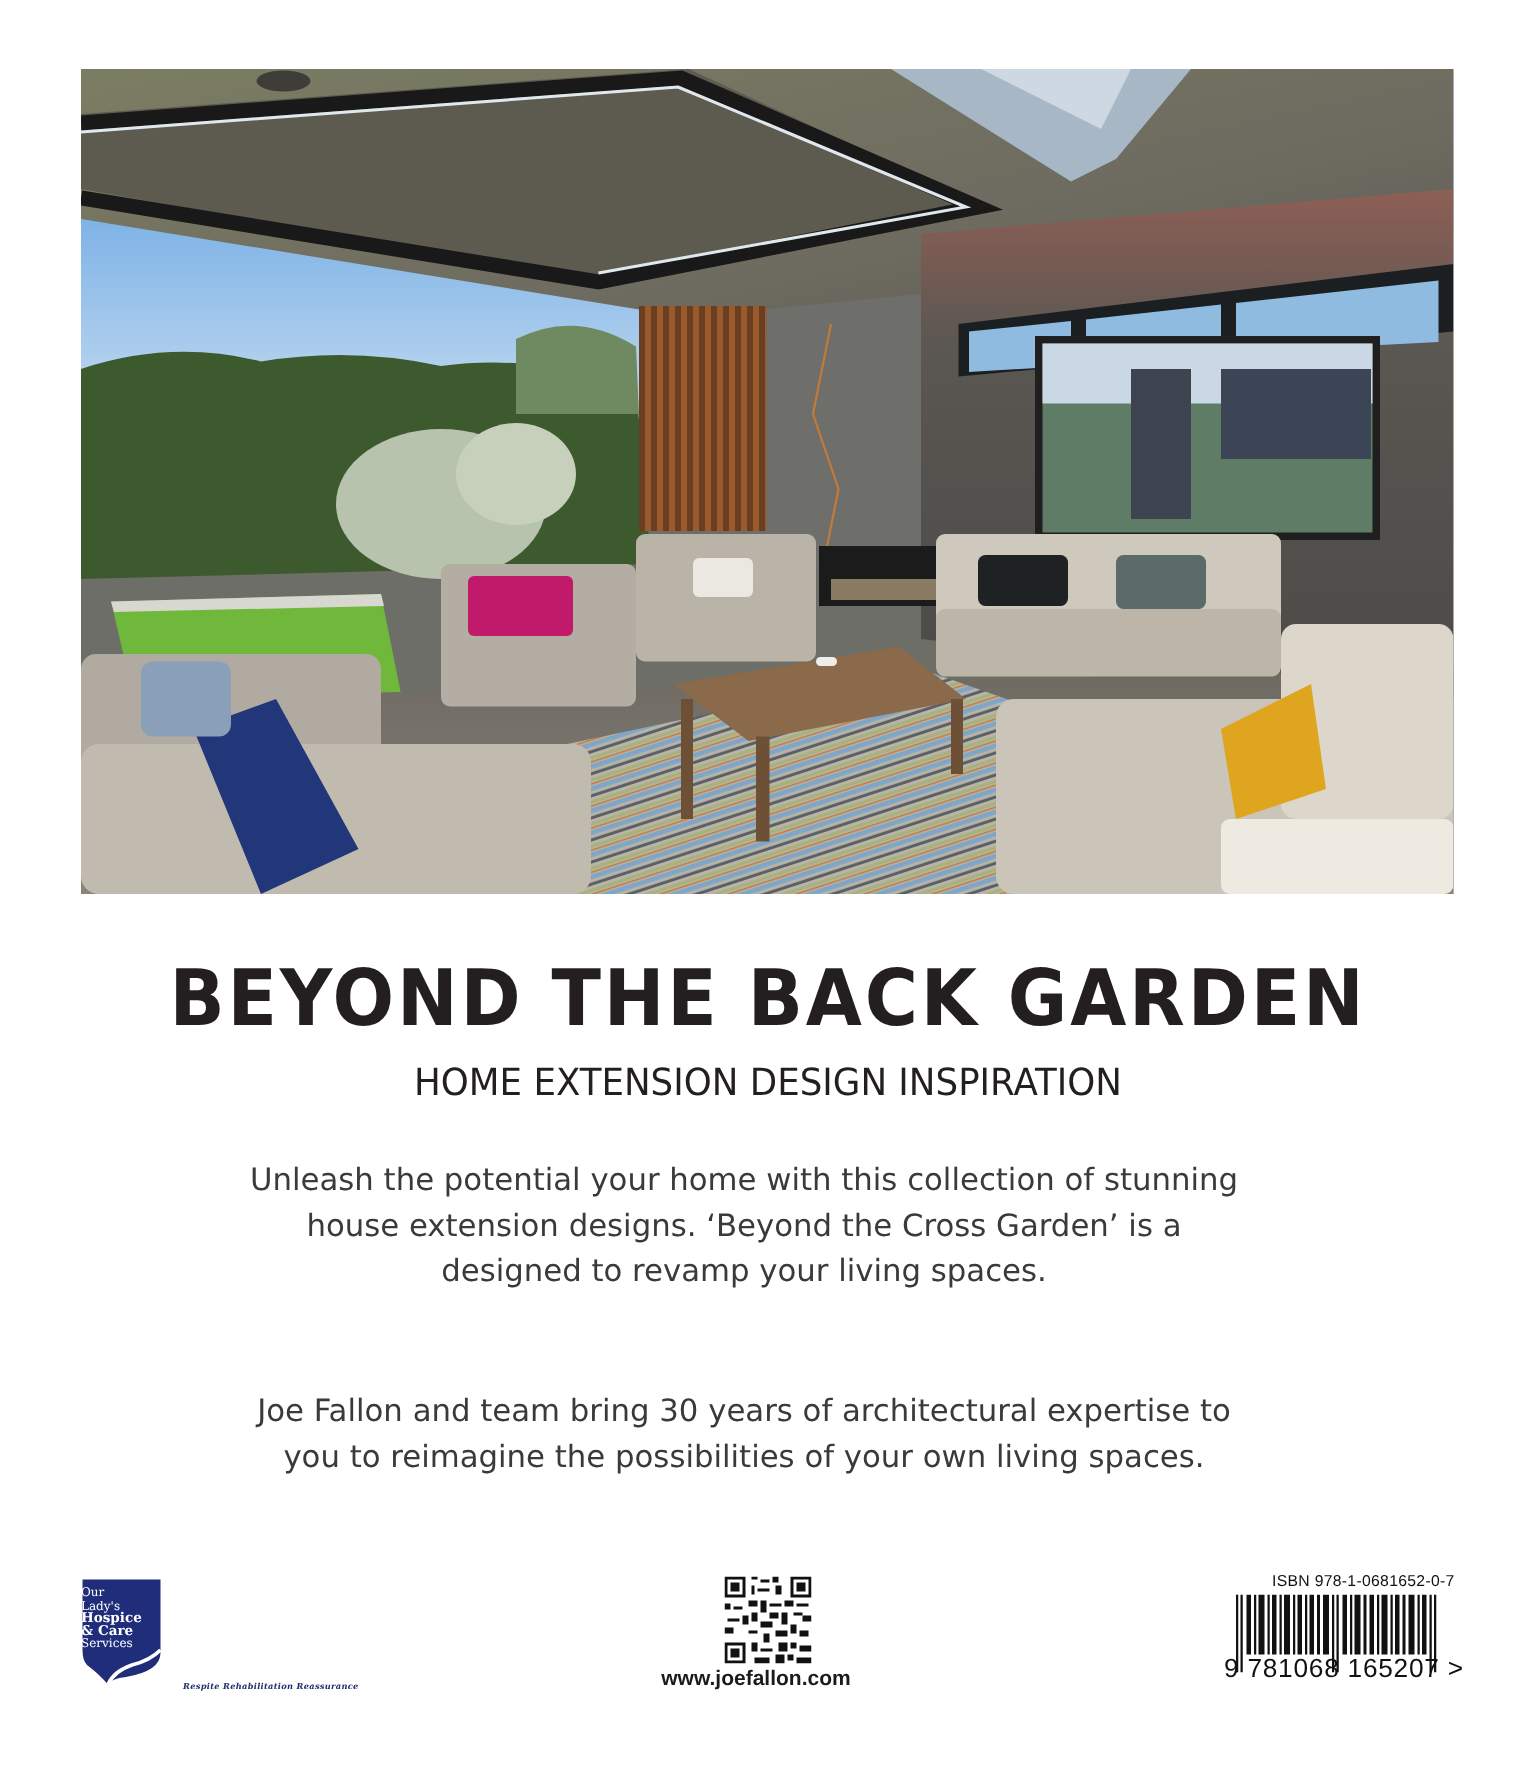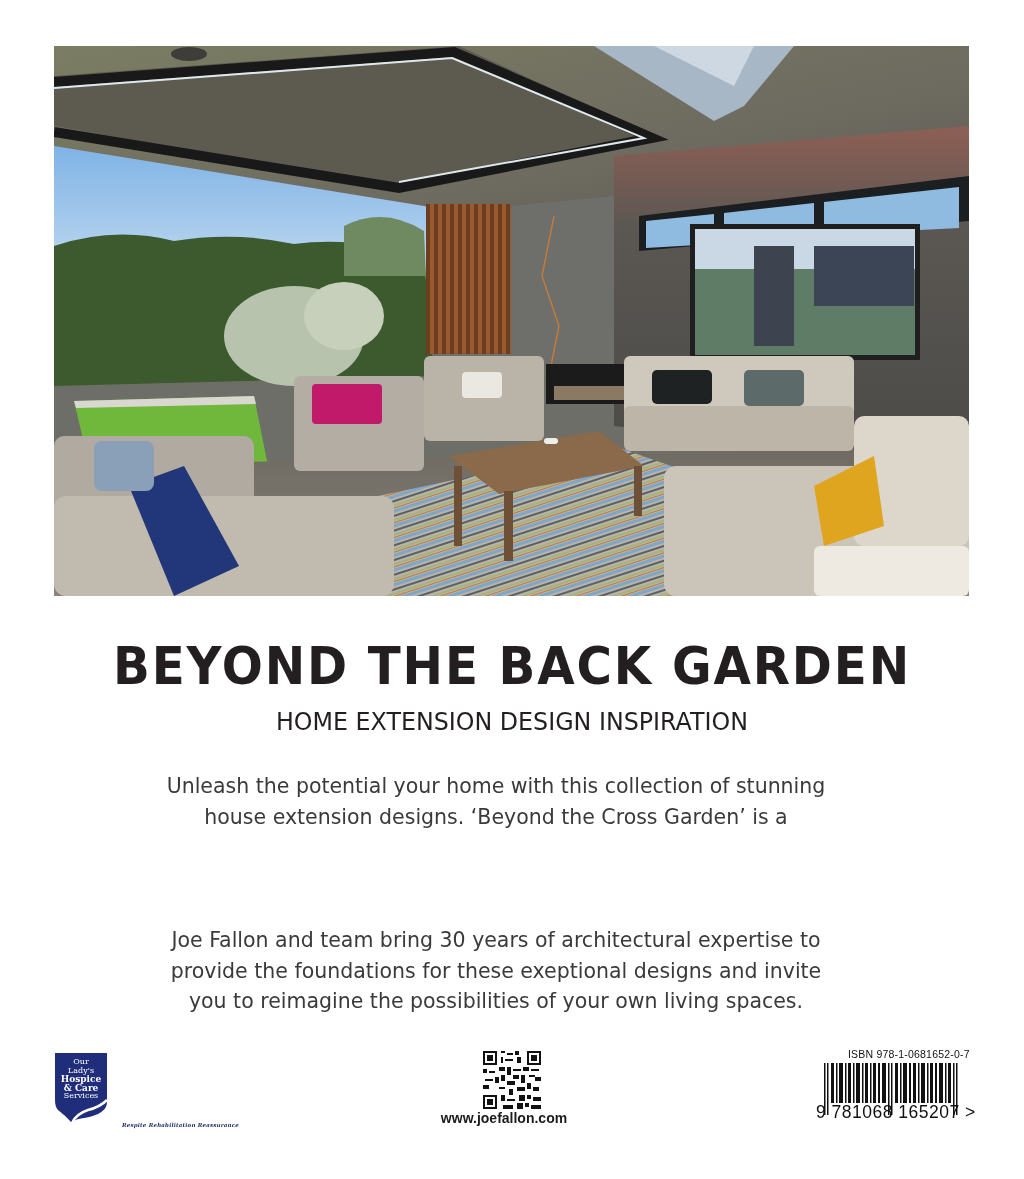--- a/index.html
+++ b/index.html
@@ -33,21 +33,21 @@
     .blurb-2 { top: 925px; }
     .blurb span { display: block; white-space: nowrap; }
 
     .footer { position: absolute; left: 0; top: 1040px; width: 1024px; height: 100px; }
 
     .hospice-logo { position: absolute; left: 54px; top: 8px; width: 210px; height: 86px; }
     .shield {
       position: absolute; left: 0; top: 4px; width: 54px; height: 72px;
     }
     .shield-text {
-      position: absolute; left: 0; top: 10px; width: 54px; text-align: center;
+      position: absolute; left: 0; top: 10px; width: 54px; text-align: left;
       font-family: "DejaVu Serif", serif; color: #ffffff; font-size: 8px; line-height: 8.5px;
     }
     .shield-text b { font-size: 9px; display: block; }
     .shield-text span { display: block; }
     .locations { position: absolute; left: 68px; top: 8px; font-family: "DejaVu Serif", serif; font-size: 17.5px; line-height: 20px; }
     .loc-1 { color: #7a7a7a; display: block; }
     .loc-2 { color: #7fa3c4; display: block; }
     .loc-3 { color: #c0617a; display: block; }
     .tagline {
       position: absolute; left: 68px; top: 74px; font-family: "DejaVu Serif", serif;
@@ -182,24 +182,24 @@
     <rect x="760" y="500" width="155" height="50" rx="6" fill="#eeeae2"></rect>
   </svg>
 </div>
 
 <h1 class="title">BEYOND THE BACK GARDEN</h1>
 <h2 class="subtitle">HOME EXTENSION DESIGN INSPIRATION</h2>
 
 <p class="blurb blurb-1">
   <span>Unleash the potential your home with this collection of stunning</span>
   <span>house extension designs. ‘Beyond the Cross Garden’ is a</span>
+  <span>designed to revamp your living spaces.</span>
 </p>
 <p class="blurb blurb-2">
   <span>Joe Fallon and team bring 30 years of architectural expertise to</span>
-  <span>provide the foundations for these exeptional designs and invite</span>
   <span>you to reimagine the possibilities of your own living spaces.</span>
 </p>
 
 <div class="footer">
 
   <div class="hospice-logo">
     <svg class="shield" viewBox="0 0 54 72">
       <path d="M1 1 H53 V50 Q53 62 30 66 Q20 67 18 71 Q12 64 4 58 Q1 55 1 48 Z" fill="#1f2d7a"></path>
       <path d="M18 71 Q22 62 34 58 Q46 55 53 48" fill="none" stroke="#ffffff" stroke-width="2.5"></path>
     </svg>

